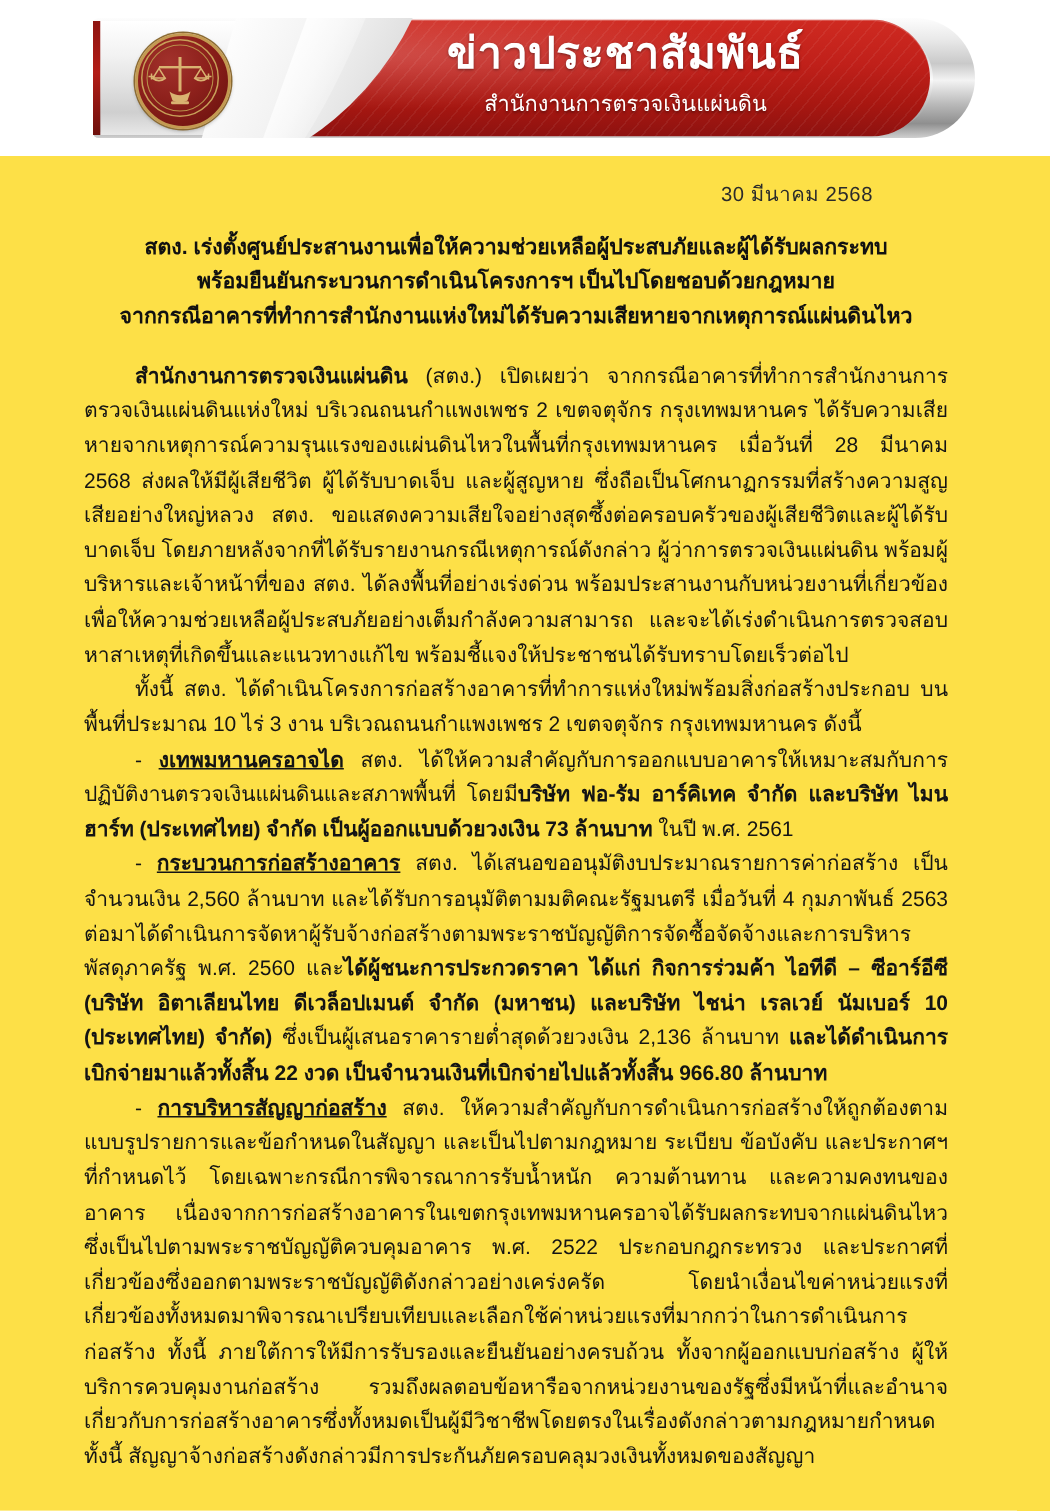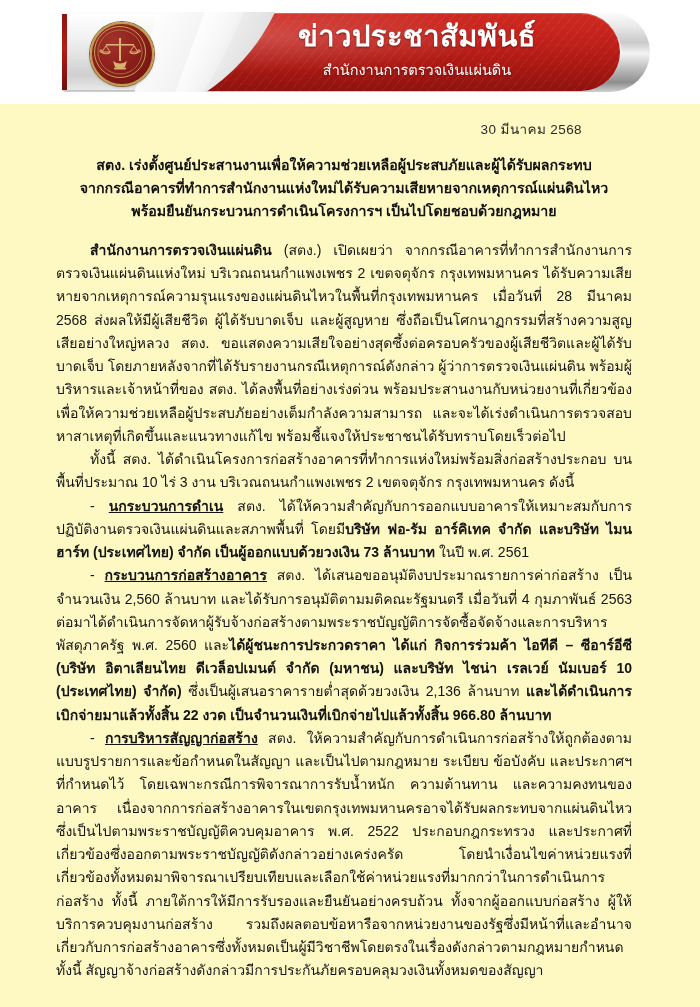--- a/index.html
+++ b/index.html
@@ -12,21 +12,21 @@
     width: 700px;
     height: 1007px;
     font-family: "Liberation Sans", "DejaVu Sans", sans-serif;
     color: #1a1a1a;
     overflow: hidden;
     position: relative;
   }
   .page {
     width: 700px;
     height: 1007px;
-    background: #fef9c3;
+    background: #fde047;
     position: relative;
     box-sizing: border-box;
   }
 
   
   .banner-wrap {
     position: relative;
     width: 700px;
     height: 104px;
     background: #ffffff;
@@ -258,31 +258,31 @@
       <div class="banner-subtitle">สำนักงานการตรวจเงินแผ่นดิน</div>
     </div>
   </div>
 
   <div class="doc">
 
     <div class="date-line">30  มีนาคม  2568</div>
 
     <div class="headline">
       <div>สตง. เร่งตั้งศูนย์ประสานงานเพื่อให้ความช่วยเหลือผู้ประสบภัยและผู้ได้รับผลกระทบ</div>
+      <div>พร้อมยืนยันกระบวนการดำเนินโครงการฯ เป็นไปโดยชอบด้วยกฎหมาย</div>
       <div>จากกรณีอาคารที่ทำการสำนักงานแห่งใหม่ได้รับความเสียหายจากเหตุการณ์แผ่นดินไหว</div>
-      <div>พร้อมยืนยันกระบวนการดำเนินโครงการฯ เป็นไปโดยชอบด้วยกฎหมาย</div>
     </div>
 
     <div class="body-text">
 
       <p><b>สำนักงานการตรวจเงินแผ่นดิน</b><span> (สตง.) เปิดเผยว่า จากกรณีอาคารที่ทำการสำนักงานการตรวจเงินแผ่นดินแห่งใหม่ บริเวณถนนกำแพงเพชร 2 เขตจตุจักร กรุงเทพมหานคร ได้รับความเสียหายจากเหตุการณ์ความรุนแรงของแผ่นดินไหวในพื้นที่กรุงเทพมหานคร เมื่อวันที่ 28 มีนาคม 2568 ส่งผลให้มีผู้เสียชีวิต ผู้ได้รับบาดเจ็บ และผู้สูญหาย ซึ่งถือเป็นโศกนาฏกรรมที่สร้างความสูญเสียอย่างใหญ่หลวง  สตง. ขอแสดงความเสียใจอย่างสุดซึ้งต่อครอบครัวของผู้เสียชีวิตและผู้ได้รับบาดเจ็บ โดยภายหลังจากที่ได้รับรายงานกรณีเหตุการณ์ดังกล่าว ผู้ว่าการตรวจเงินแผ่นดิน พร้อมผู้บริหารและเจ้าหน้าที่ของ สตง. ได้ลงพื้นที่อย่างเร่งด่วน พร้อมประสานงานกับหน่วยงานที่เกี่ยวข้องเพื่อให้ความช่วยเหลือผู้ประสบภัยอย่างเต็มกำลังความสามารถ และจะได้เร่งดำเนินการตรวจสอบหาสาเหตุที่เกิดขึ้นและแนวทางแก้ไข พร้อมชี้แจงให้ประชาชนได้รับทราบโดยเร็วต่อไป</span></p>
 
       <p>ทั้งนี้ สตง. ได้ดำเนินโครงการก่อสร้างอาคารที่ทำการแห่งใหม่พร้อมสิ่งก่อสร้างประกอบ บนพื้นที่ประมาณ 10 ไร่ 3 งาน บริเวณถนนกำแพงเพชร 2 เขตจตุจักร กรุงเทพมหานคร ดังนี้</p>
 
-      <p class="dash-item"><span>- </span><span class="u-head">นกระบวนการดำเน</span><span> สตง. ได้ให้ความสำคัญกับการออกแบบอาคารให้เหมาะสมกับการปฏิบัติงานตรวจเงินแผ่นดินและสภาพพื้นที่ โดยมี</span><b>บริษัท ฟอ-รัม อาร์คิเทค จำกัด และบริษัท ไมนฮาร์ท (ประเทศไทย) จำกัด เป็นผู้ออกแบบด้วยวงเงิน 73 ล้านบาท</b><span> ในปี พ.ศ. 2561</span></p>
+      <p class="dash-item"><span>- </span><span class="u-head">งเทพมหานครอาจได</span><span> สตง. ได้ให้ความสำคัญกับการออกแบบอาคารให้เหมาะสมกับการปฏิบัติงานตรวจเงินแผ่นดินและสภาพพื้นที่ โดยมี</span><b>บริษัท ฟอ-รัม อาร์คิเทค จำกัด และบริษัท ไมนฮาร์ท (ประเทศไทย) จำกัด เป็นผู้ออกแบบด้วยวงเงิน 73 ล้านบาท</b><span> ในปี พ.ศ. 2561</span></p>
 
       <p class="dash-item"><span>- </span><span class="u-head">กระบวนการก่อสร้างอาคาร</span><span> สตง. ได้เสนอขออนุมัติงบประมาณรายการค่าก่อสร้าง เป็นจำนวนเงิน 2,560 ล้านบาท และได้รับการอนุมัติตามมติคณะรัฐมนตรี  เมื่อวันที่ 4 กุมภาพันธ์ 2563 ต่อมาได้ดำเนินการจัดหาผู้รับจ้างก่อสร้างตามพระราชบัญญัติการจัดซื้อจัดจ้างและการบริหารพัสดุภาครัฐ พ.ศ. 2560 และ</span><b>ได้ผู้ชนะการประกวดราคา ได้แก่ กิจการร่วมค้า ไอทีดี – ซีอาร์อีซี (บริษัท อิตาเลียนไทย ดีเวล็อปเมนต์ จำกัด (มหาชน) และบริษัท ไชน่า เรลเวย์ นัมเบอร์ 10 (ประเทศไทย) จำกัด)</b><span> ซึ่งเป็นผู้เสนอราคารายต่ำสุดด้วยวงเงิน 2,136 ล้านบาท </span><b>และได้ดำเนินการเบิกจ่ายมาแล้วทั้งสิ้น 22 งวด เป็นจำนวนเงินที่เบิกจ่ายไปแล้วทั้งสิ้น 966.80 ล้านบาท</b></p>
 
       <p class="dash-item"><span>- </span><span class="u-head">การบริหารสัญญาก่อสร้าง</span><span> สตง. ให้ความสำคัญกับการดำเนินการก่อสร้างให้ถูกต้องตามแบบรูปรายการและข้อกำหนดในสัญญา และเป็นไปตามกฎหมาย ระเบียบ ข้อบังคับ และประกาศฯ ที่กำหนดไว้ โดยเฉพาะกรณีการพิจารณาการรับน้ำหนัก ความต้านทาน และความคงทนของอาคาร เนื่องจากการก่อสร้างอาคารในเขตกรุงเทพมหานครอาจได้รับผลกระทบจากแผ่นดินไหวซึ่งเป็นไปตามพระราชบัญญัติควบคุมอาคาร พ.ศ. 2522 ประกอบกฎกระทรวง และประกาศที่เกี่ยวข้องซึ่งออกตามพระราชบัญญัติดังกล่าวอย่างเคร่งครัด โดยนำเงื่อนไขค่าหน่วยแรงที่เกี่ยวข้องทั้งหมดมาพิจารณาเปรียบเทียบและเลือกใช้ค่าหน่วยแรงที่มากกว่าในการดำเนินการก่อสร้าง ทั้งนี้ ภายใต้การให้มีการรับรองและยืนยันอย่างครบถ้วน ทั้งจากผู้ออกแบบก่อสร้าง ผู้ให้บริการควบคุมงานก่อสร้าง รวมถึงผลตอบข้อหารือจากหน่วยงานของรัฐซึ่งมีหน้าที่และอำนาจเกี่ยวกับการก่อสร้างอาคารซึ่งทั้งหมดเป็นผู้มีวิชาชีพโดยตรงในเรื่องดังกล่าวตามกฎหมายกำหนด  ทั้งนี้ สัญญาจ้างก่อสร้างดังกล่าวมีการประกันภัยครอบคลุมวงเงินทั้งหมดของสัญญา</span></p>
 
     </div>
   </div>
 </div>
 
 </body></html>

